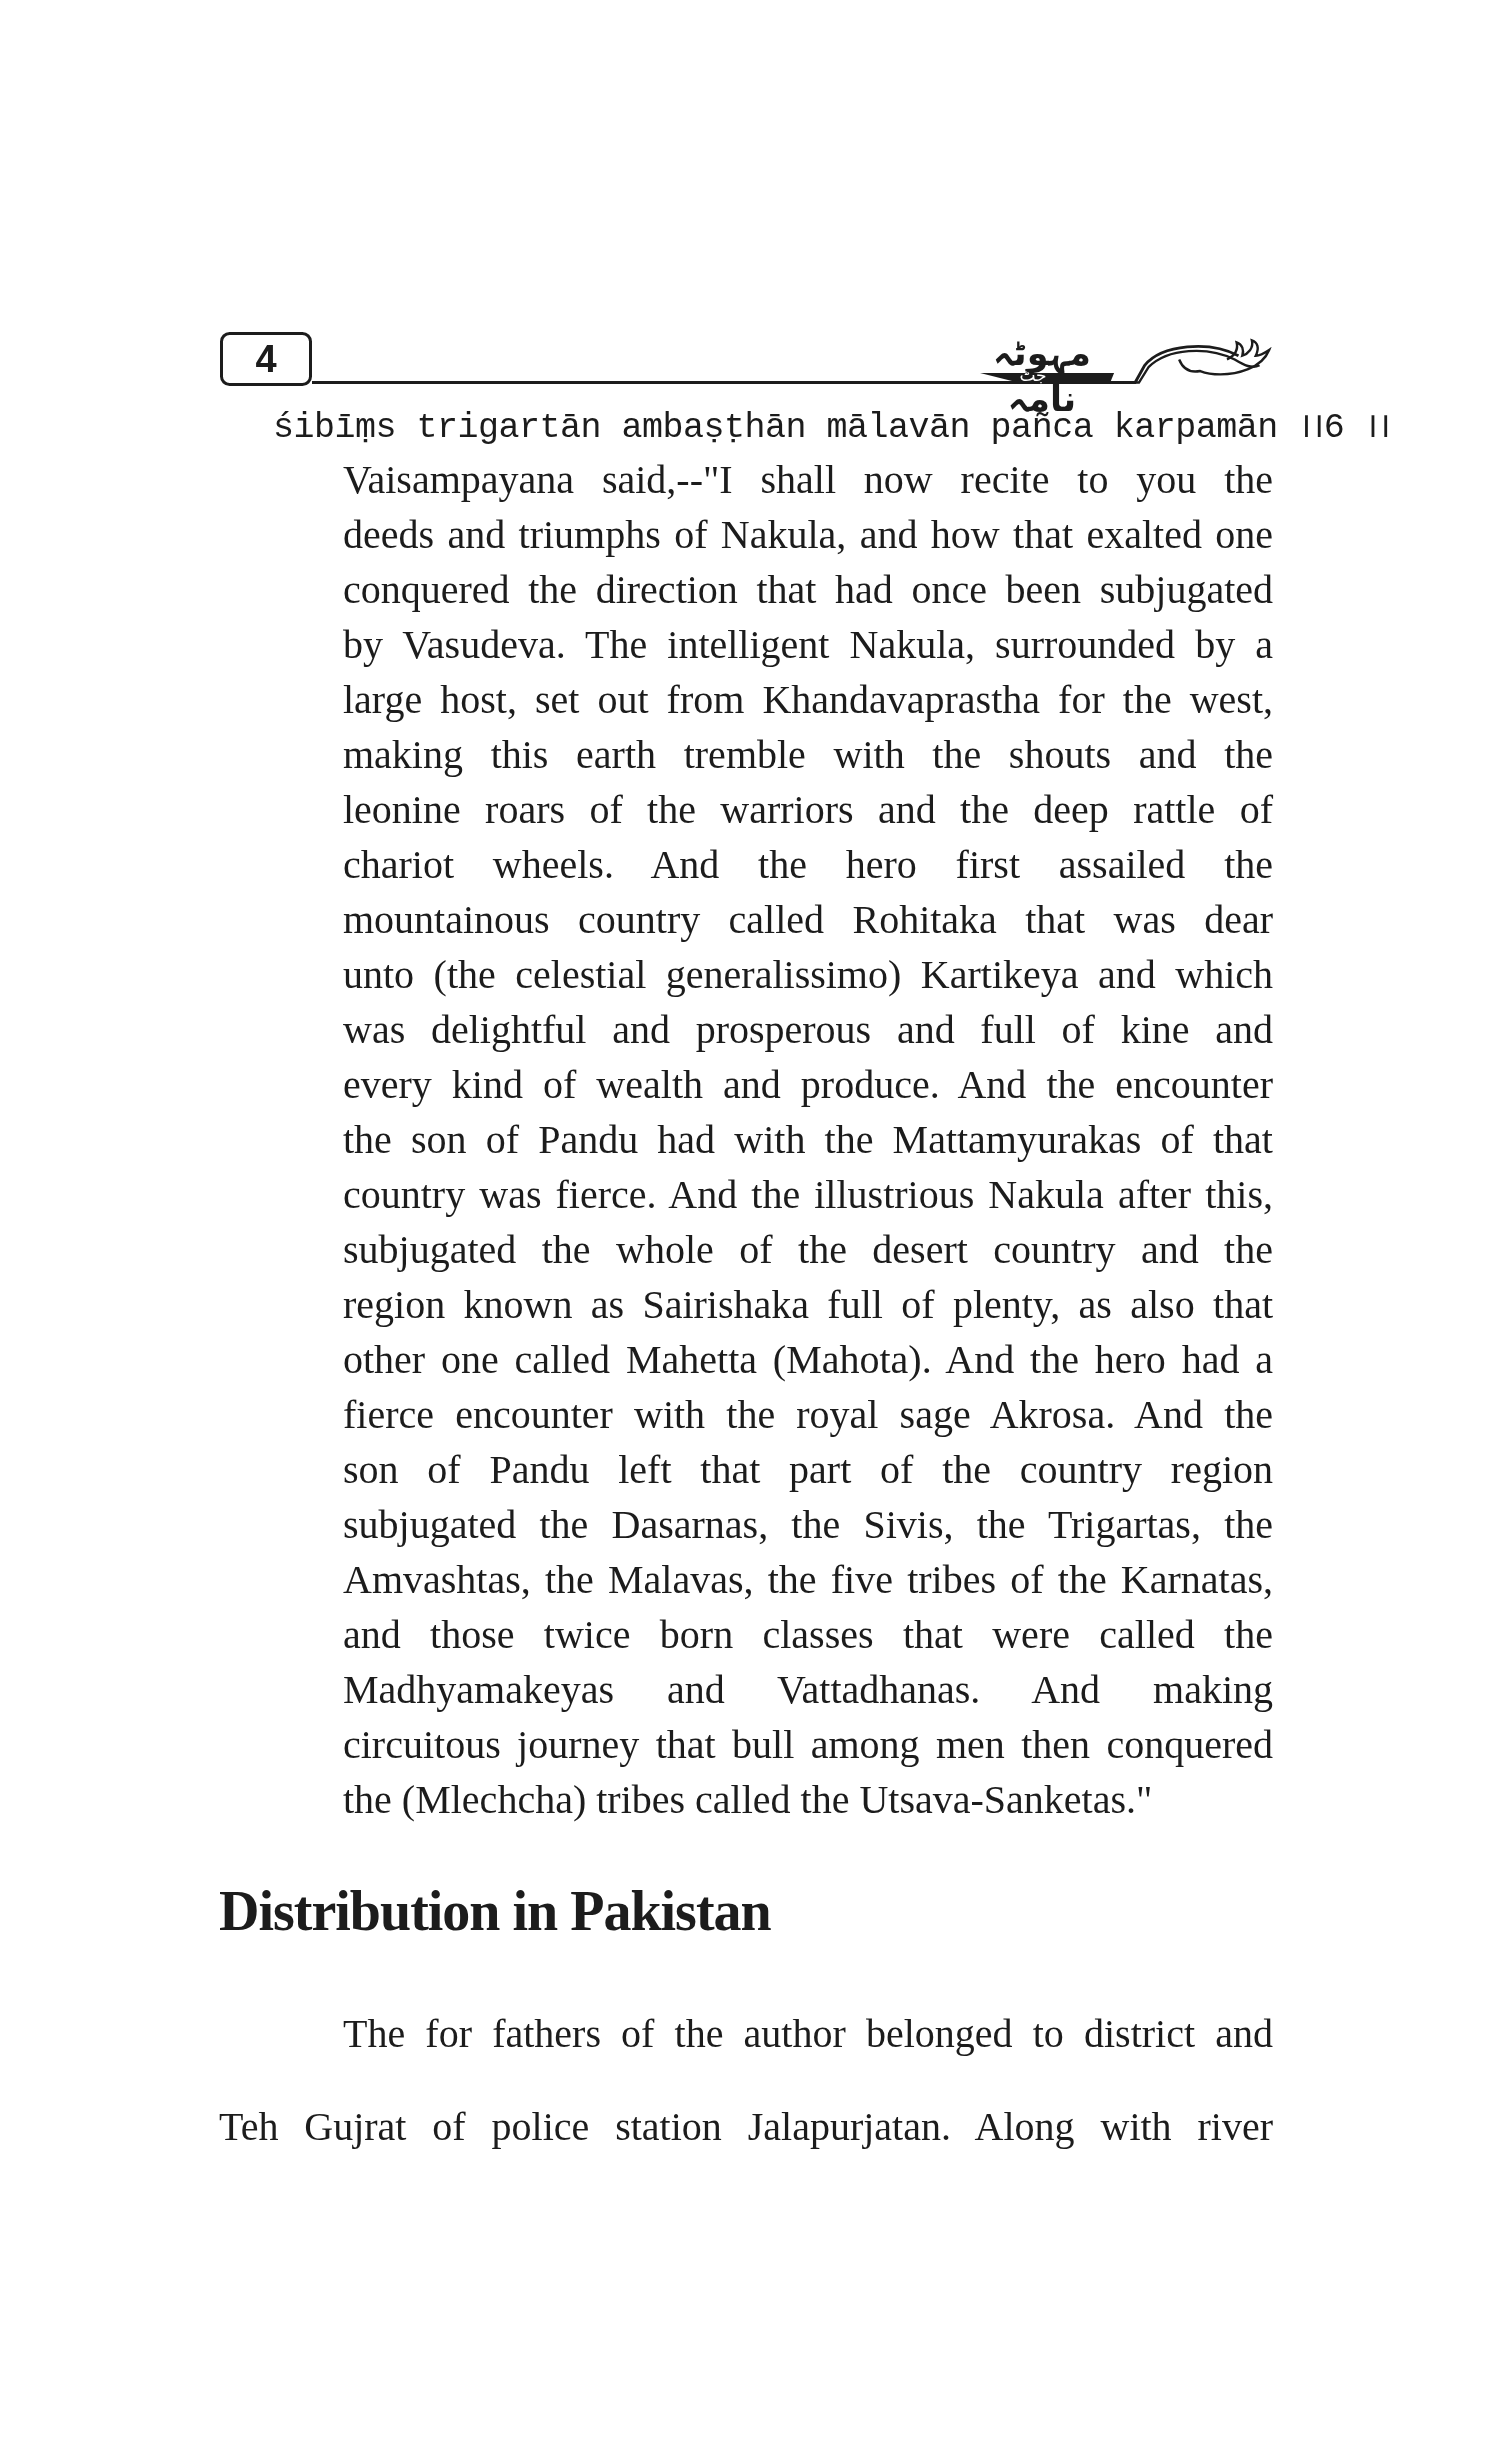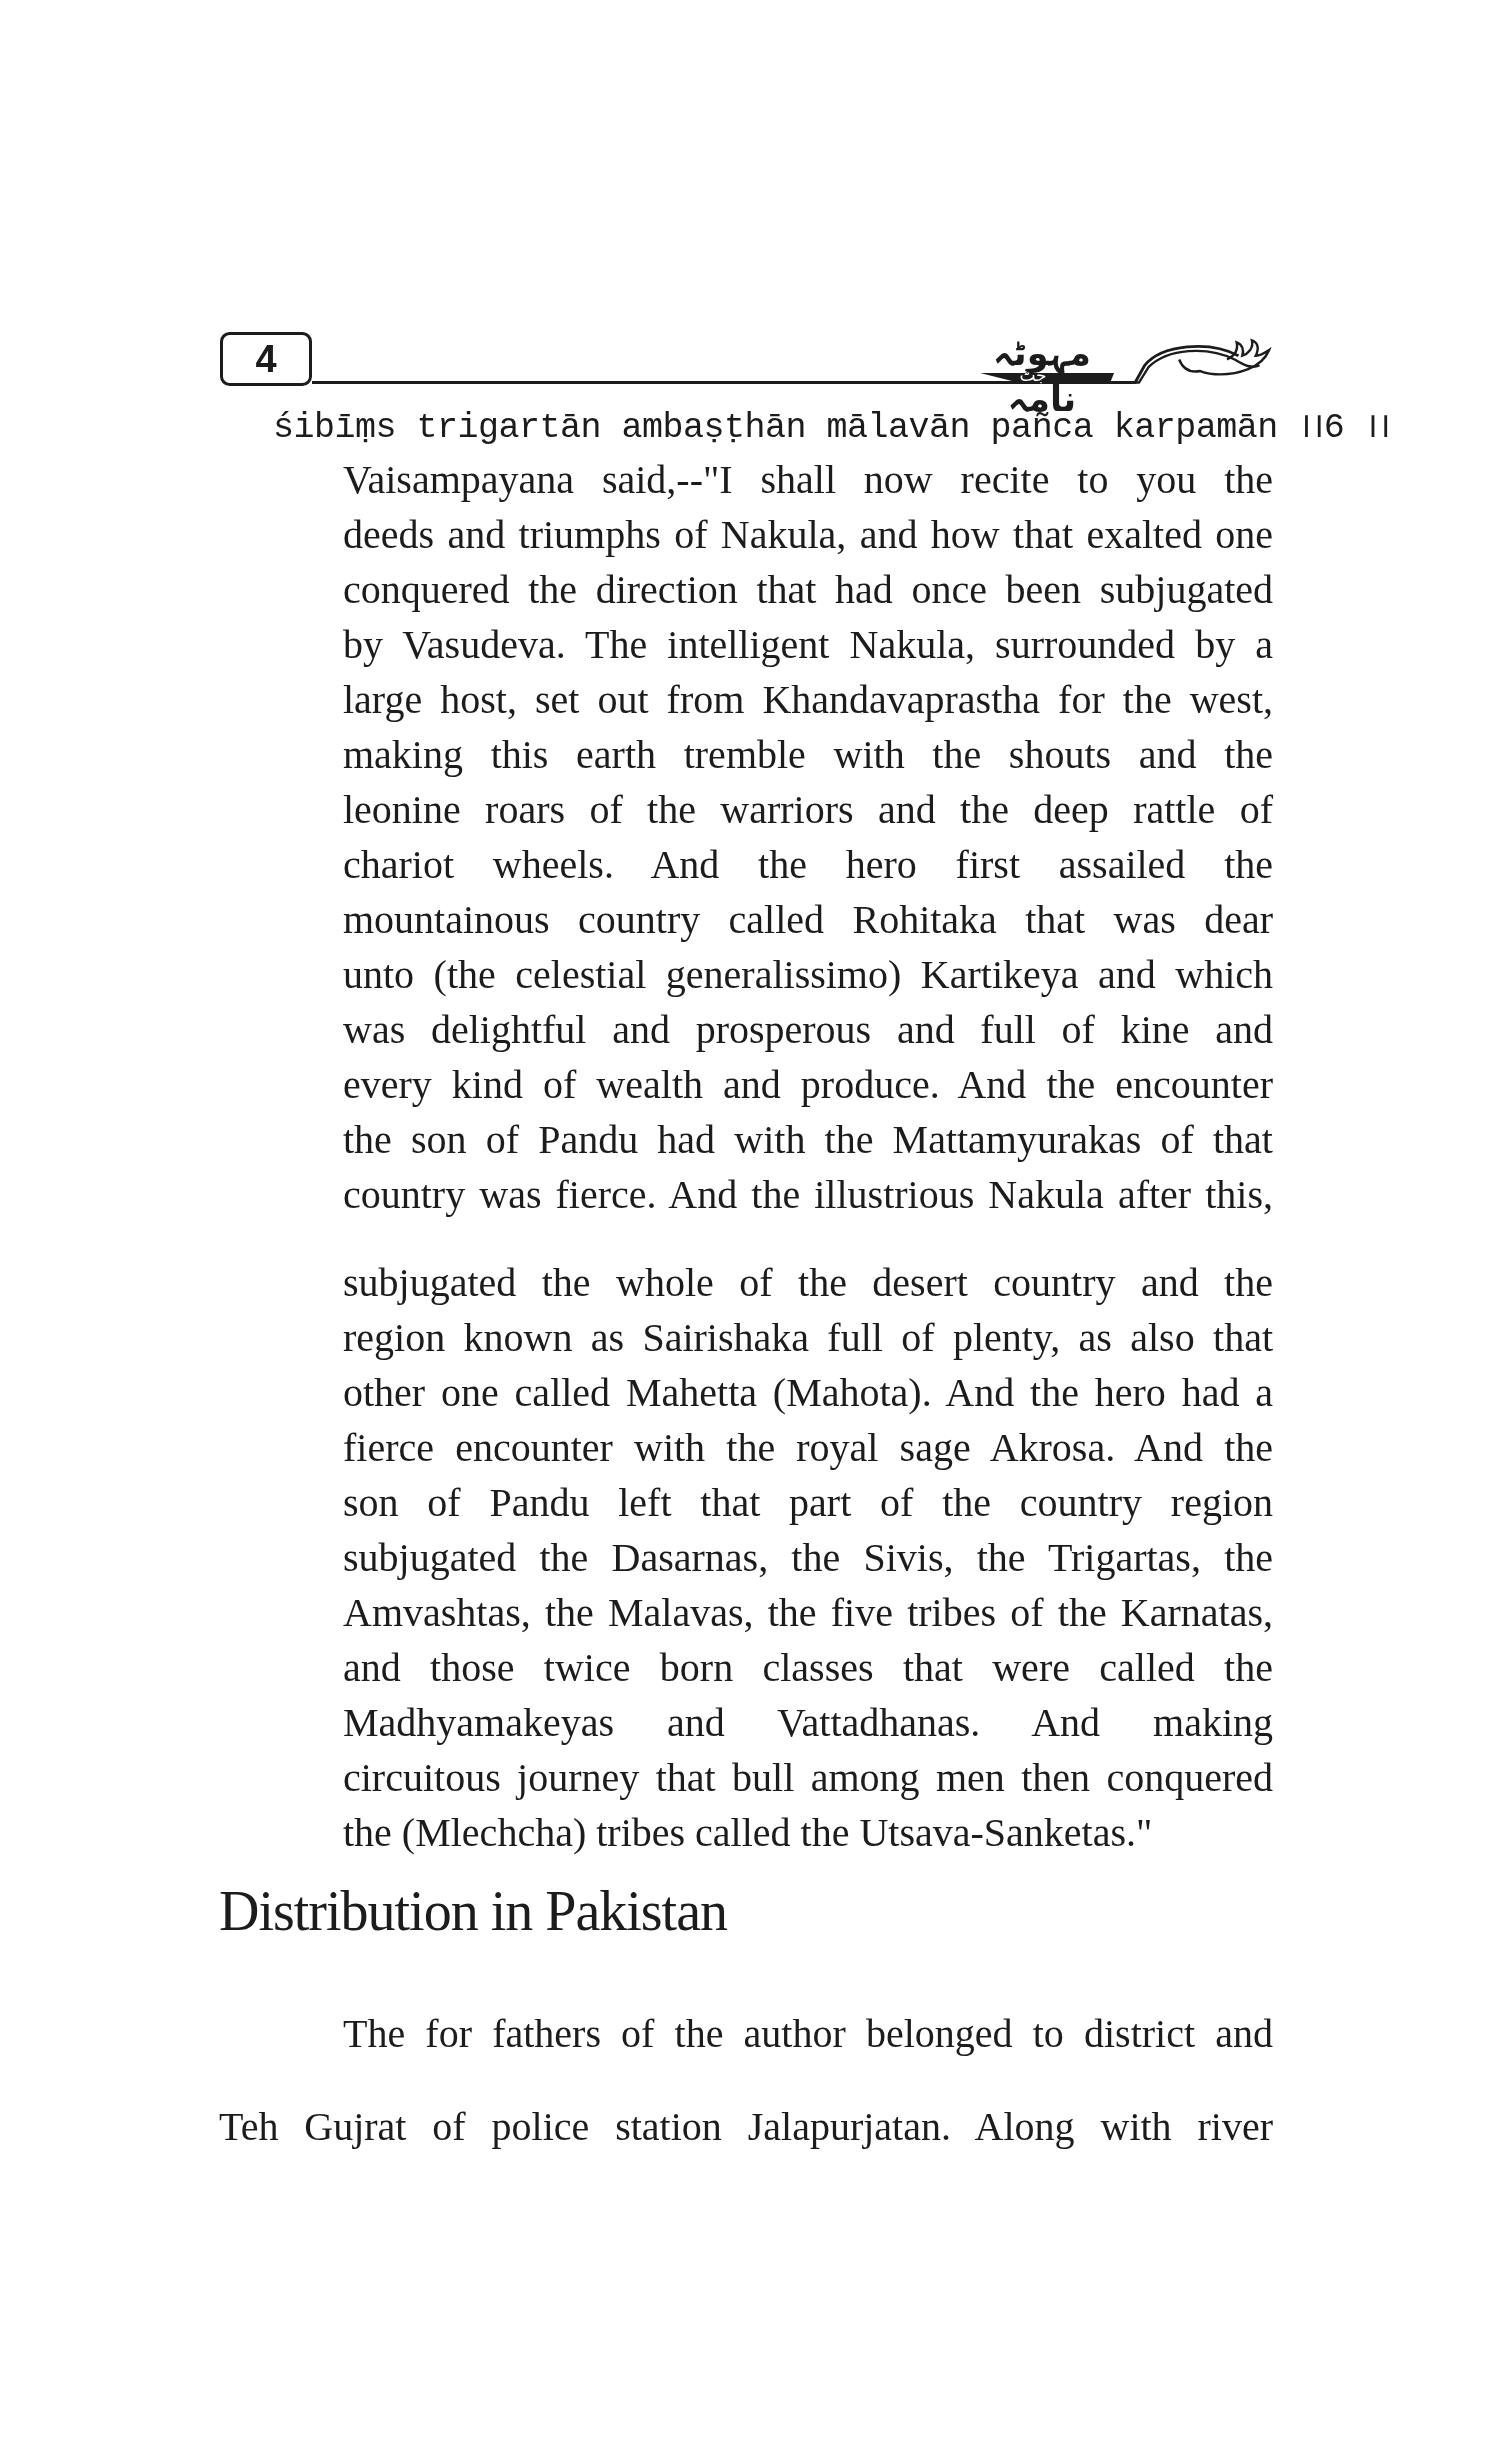--- a/index.html
+++ b/index.html
@@ -34,21 +34,21 @@
   }
 
   .body-block { position: absolute; left: 343px; top: 452px; width: 930px; }
   .line {
     display: block; height: 55px; line-height: 55px; font-size: 40px;
     text-align: justify; text-align-last: justify; white-space: nowrap; overflow: visible;
   }
   .line.last { text-align-last: left; }
 
   .section-heading {
-    position: absolute; left: 219px; top: 1873px; font-weight: normal; font-size: 56px;
+    position: absolute; left: 219px; top: 1873px; font-weight: bold; font-size: 56px;
     line-height: 77px; letter-spacing: -1px; color: #1c1c1c;
   }
   .para2 { position: absolute; left: 219px; top: 2003px; width: 1054px; }
   .para2 .line { height: 61px; line-height: 61px; }
   .indent { padding-left: 124px; }
 </style>
 </head>
 <body>
 
 <div class="page-number-box">
@@ -78,21 +78,21 @@
   <span class="line" style="display: block; word-spacing: 7px;">large host, set out from Khandavaprastha for the west,</span>
   <span class="line" style="display: block; word-spacing: 17px;">making this earth tremble with the shouts and the</span>
   <span class="line" style="display: block; word-spacing: 13.6px;">leonine roars of the warriors and the deep rattle of</span>
   <span class="line" style="display: block; word-spacing: 28px;">chariot wheels. And the hero first assailed the</span>
   <span class="line" style="display: block; word-spacing: 17px;">mountainous country called Rohitaka that was dear</span>
   <span class="line" style="display: block; word-spacing: 8.2px;">unto (the celestial generalissimo) Kartikeya and which</span>
   <span class="line" style="display: block; word-spacing: 15px;">was delightful and prosperous and full of kine and</span>
   <span class="line" style="display: block; word-spacing: 9px;">every kind of wealth and produce. And the encounter</span>
   <span class="line" style="display: block; word-spacing: 8.3px;">the son of Pandu had with the Mattamyurakas of that</span>
   <span class="line" style="display: block; word-spacing: 3.1px;">country was fierce. And the illustrious Nakula after this,</span>
-  <span class="line" style="display: block; word-spacing: 14.5px; margin-top: 33px;">subjugated the whole of the desert country and the</span>
+  <span class="line" style="display: block; word-spacing: 14.5px;">subjugated the whole of the desert country and the</span>
   <span class="line" style="display: block; word-spacing: 7.5px;">region known as Sairishaka full of plenty, as also that</span>
   <span class="line" style="display: block; word-spacing: 5px;">other one called Mahetta (Mahota). And the hero had a</span>
   <span class="line" style="display: block; word-spacing: 10.2px;">fierce encounter with the royal sage Akrosa. And the</span>
   <span class="line" style="display: block; word-spacing: 17.3px;">son of Pandu left that part of the country region</span>
   <span class="line" style="display: block; word-spacing: 12px;">subjugated the Dasarnas, the Sivis, the Trigartas, the</span>
   <span class="line" style="display: block; word-spacing: 3.2px;">Amvashtas, the Malavas, the five tribes of the Karnatas,</span>
   <span class="line" style="display: block; word-spacing: 18.5px;">and those twice born classes that were called the</span>
   <span class="line" style="display: block; word-spacing: 41px;">Madhyamakeyas and Vattadhanas. And making</span>
   <span class="line" style="display: block; word-spacing: 5.2px;">circuitous journey that bull among men then conquered</span>
   <span class="line last">the (Mlechcha) tribes called the Utsava-Sanketas."</span>

